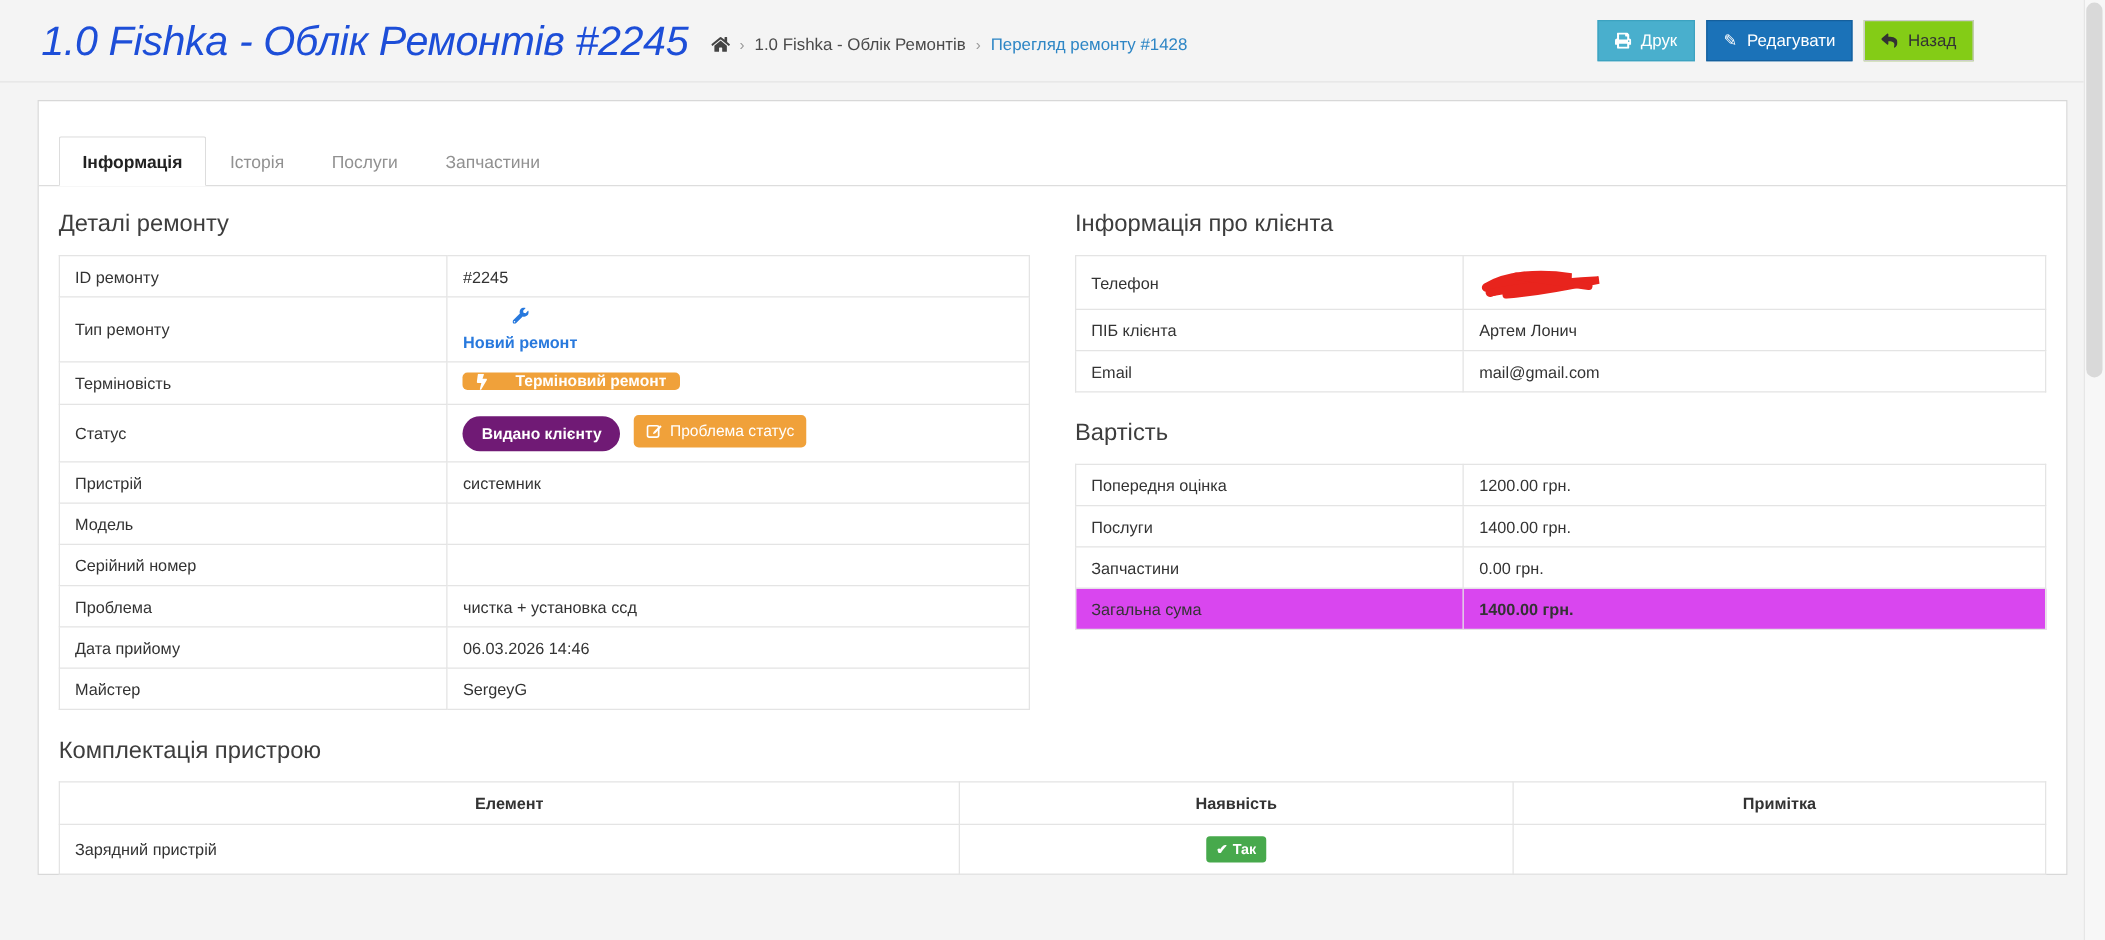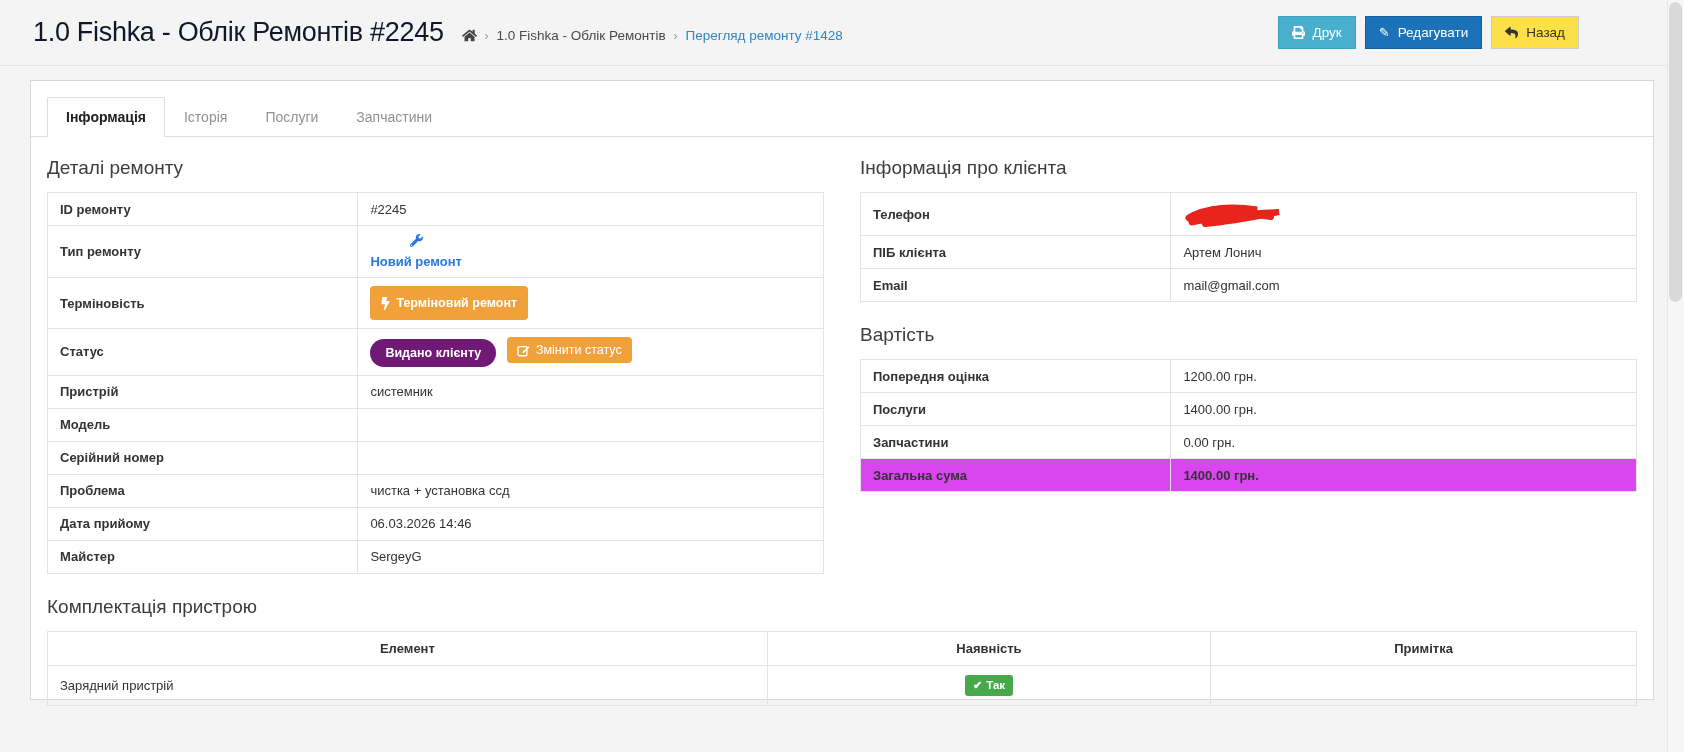--- a/index.html
+++ b/index.html
@@ -8,70 +8,70 @@
     width:1684px; height:752px; overflow:hidden;
     background:#f4f4f4; color:#333;
     font-family:"Liberation Sans", sans-serif;
     position:relative;
   }
   
   .topbar {
     height:66px; display:flex; align-items:center;
     padding-left:33px; border-bottom:1px solid #e3e3e3; background:#f4f4f4;
   }
-  .page-title { font-size:27px; font-weight:400; color:#0f172a; letter-spacing:-0.3px; white-space:nowrap; }
+  .page-title { font-size:33px; font-weight:400; color:#1d4ed8; letter-spacing:-0.3px; white-space:nowrap;font-style:italic; }
   .crumbs { display:flex; align-items:center; gap:8px; margin-left:18px; margin-top:6px; font-size:13.5px; color:#4a4a4a; }
   .crumb-sep { color:#9a9a9a; font-size:12px; }
   .crumb-link { color:#2e86c5; text-decoration:none; cursor:pointer; }
   .home-ic { width:15px; height:15px; fill:#444; display:block; }
   .topbar-buttons { margin-left:auto; margin-right:105px; display:flex; gap:9px; }
   .btn {
     display:inline-flex; gap:8px;
     font-size:13.5px; line-height:1; padding:9px 13px; border-radius:0;
     border:1px solid transparent; cursor:pointer; font-family:inherit; white-space:nowrap;
   }
   .btn svg { display:block; }
   .btn-print { background:#49afcd; border-color:#3ca2c0; color:#fff; }
   .btn-edit  { background:#1b72b8; border-color:#155f9c; color:#fff; }
-  .btn-back  { background:#fde047; border-color:#cccccc; color:#333; }
+  .btn-back  { background:#84cc16; border-color:#cccccc; color:#333; }
   .pencil-glyph { font-size:13px; }
 
   
   .card {
     margin:14px 30px 0; background:#fff; border:1px solid #d8d8d8;
     height:620px; position:relative;
   }
   .tabs { display:flex; padding:16px 16px 0; border-bottom:1px solid #ddd; }
   .tab {
     padding:11px 18px; font-size:14px; color:#919191; cursor:pointer;
-    margin-bottom:-1px; border:1px solid transparent; border-radius:2px 2px 0 0;
+    margin-bottom:-1px; border:1px solid transparent; border-radius:2px 2px 0 0;margin-top:12px;
   }
   .tab.active {
     background:#fff; border-color:#ddd; border-bottom-color:#fff;
     color:#222; font-weight:700;
   }
 
   .content { padding:20px 16px 0; }
   .cols { display:flex; gap:36px; }
   .col { flex:1; min-width:0; }
   .section-h { font-size:19px; font-weight:400; color:#3d3d3d; margin:0 0 13px; }
 
   table.kv { width:100%; border-collapse:collapse; border:1px solid #d6d6d6; font-size:13px; }
   .kv td { border:1px solid #e4e4e4; padding:8px 12px; vertical-align:middle; height:33px; }
-  .kv td.k { width:40%; font-weight:700; color:#333; }
+  .kv td.k { width:40%; font-weight:400; color:#333; }
   .kv td.v { color:#333; }
 
   .type-link { color:#2879dd; font-weight:700; display:inline-flex; align-items:center; gap:7px; cursor:pointer;flex-direction:column; }
   .wrench-ic { width:13px; height:13px; fill:#2879dd; display:block; }
   .bolt-ic { width:9px; height:13px; fill:#fff; display:block; }
 
   .badge-orange {
-    display:inline-flex; align-items:center; gap:6px;
+    display:inline-flex; align-items:center; gap:22px;
     background:#f0a13a; color:#fff; font-weight:700; font-size:12.5px;
-    padding:10px 11px; border-radius:4px;
+    padding:0 11px; border-radius:4px;
   }
   .pill-dark {
     display:inline-block; background:#701a75; color:#fff; font-weight:700;
     font-size:12.5px; padding:7px 15px; border-radius:14px;
   }
   .btn-change {
     display:inline-flex; align-items:center; gap:6px;
     background:#f0a13a; border:none; color:#fff; font-size:12.5px; font-family:inherit;
     padding:6px 10px; border-radius:4px; margin-left:7px; cursor:pointer;
   }
@@ -196,21 +196,21 @@
               <td class="k">Статус</td>
               <td class="v">
                 <span class="pill-dark">Видано клієнту</span>
                 <button class="btn-change">
                   <span>
                     <svg class="edit-sq-ic" viewBox="0 0 16 16">
                         <rect x="1.2" y="3.2" width="11" height="11.2" rx="1.6" fill="none" stroke="#fff" stroke-width="1.7"></rect>
                         <path d="M7.2 9.3 L13.7 2.8 L15.2 4.3 L8.7 10.8 L6.6 11.4 Z" fill="#fff"></path>
                       </svg>
                   </span>
-                  <span>Змінити статус</span>
+                  <span>Проблема статус</span>
                 </button>
               </td>
             </tr>
             <tr>
               <td class="k">Пристрій</td>
               <td class="v">системник</td>
             </tr>
             <tr>
               <td class="k">Модель</td>
               <td class="v"></td>

